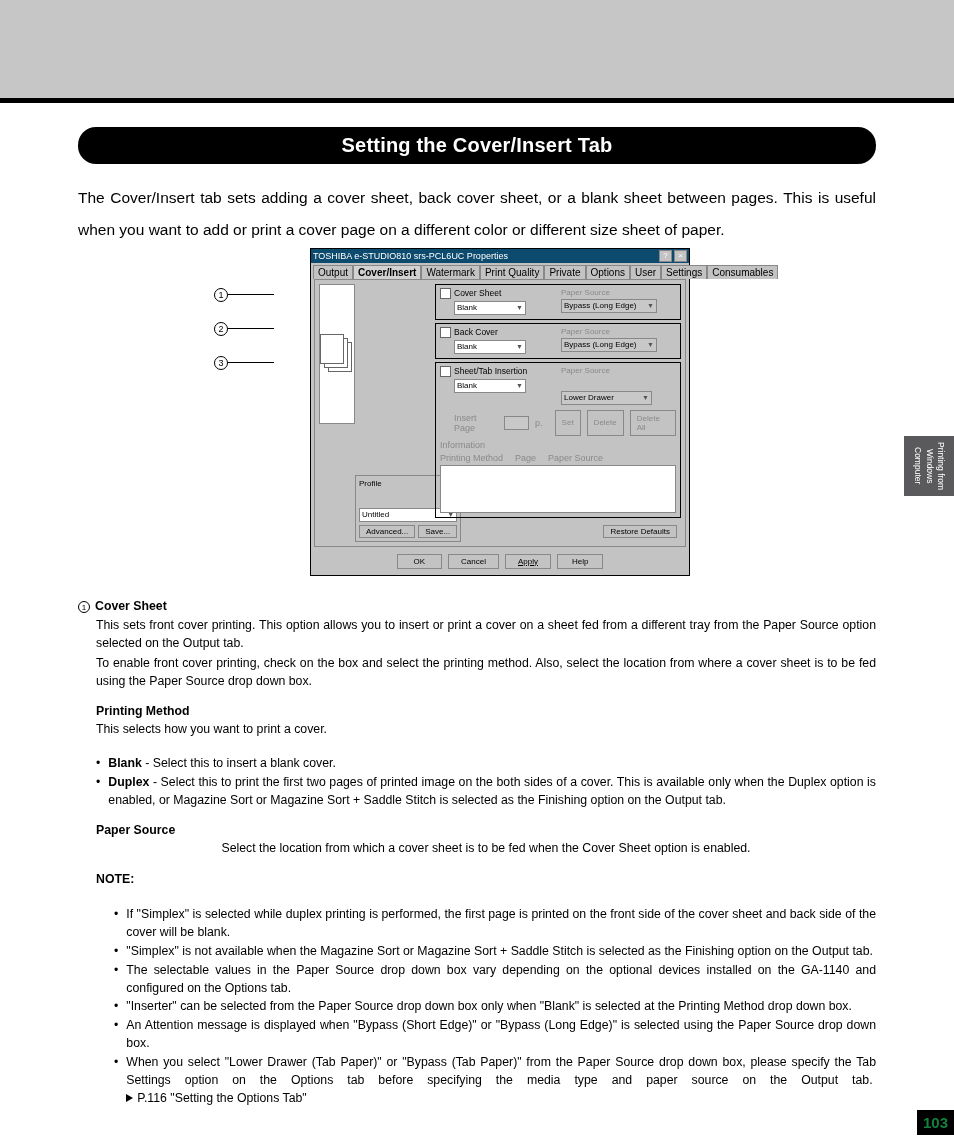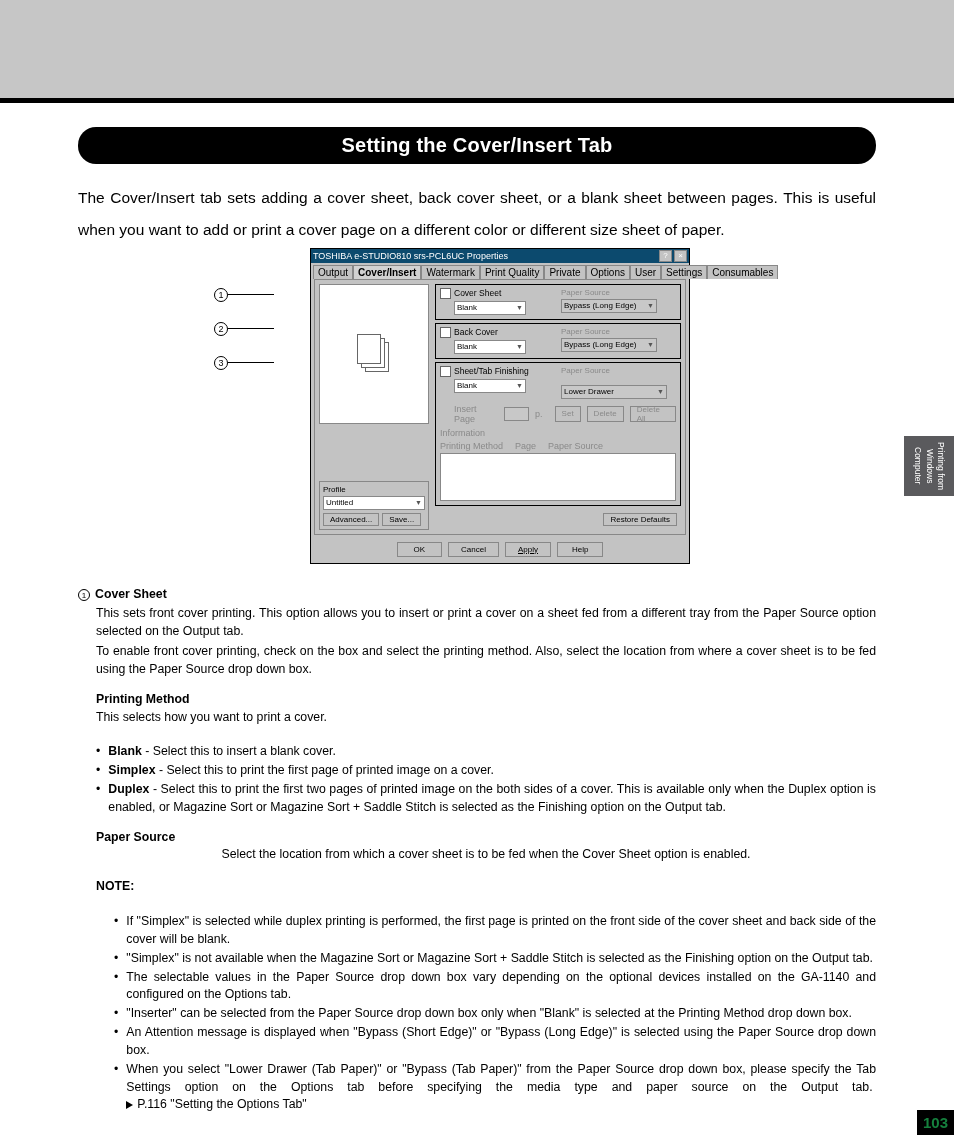--- a/index.html
+++ b/index.html
@@ -116,21 +116,21 @@
   .tab.active { background: #d2d2d2; font-weight: bold; }
   .panel {
     border: 1px solid #888;
     margin: 0 3px 3px 3px;
     background: #c3c3c3;
     display: flex;
     padding: 4px;
     gap: 6px;
     min-height: 230px;
   }
-  .left-col { width: 110px; display:flex; flex-direction:column; }
+  .left-col { width: 110px; display:flex; }
   .preview {
     background: #fff;
     border: 1px solid #888;
     height: 140px;
     display:flex; align-items:center; justify-content:center;
   }
   .sheets {
     width:34px; height:40px; position:relative;
   }
   .sheet {
@@ -164,21 +164,21 @@
   }
   .group-col { flex:1; font-size:8px; }
   .chk { font-size:8.5px; display:flex; align-items:center; gap:3px; }
   .chk::before {
     content:""; display:inline-block; width:9px; height:9px;
     background:#fff; border:1px solid #666;
   }
   .faint { color:#8a8a8a; }
   .mini-btn {
     background:#c3c3c3; border:1px solid #888;
-    padding:0 6px; font-size:8px; height:16px;
+    padding:0 6px; font-size:8px; height:26px;
     display:inline-flex; align-items:center;
   }
   .listbox {
     border:1px solid #888; background:#fff;
     height:48px;
   }
   .bottom-btns {
     display:flex; justify-content:flex-end; gap:4px;
     padding: 4px;
   }
@@ -284,21 +284,21 @@
           <div class="left-col">
             <div class="preview">
               <div class="sheets">
                 <div class="sheet" style="left:8px; top:8px;"></div>
                 <div class="sheet" style="left:4px; top:4px;"></div>
                 <div class="sheet" style="left:0; top:0;"></div>
               </div>
             </div>
             <div class="profile">
               <div>Profile</div>
-              <div class="combo" style="margin-top:2px;">
+              <div class="combo" style="margin-top:20px;">
                 <span>Untitled</span>
                   <span class="arr">▼</span>
               </div>
               <div class="profile-row">
                 <span class="btn">Advanced...</span>
                 <span class="btn">Save...</span>
               </div>
             </div>
           </div>
           <div class="right-col">
@@ -338,30 +338,30 @@
                   <span>Bypass (Long Edge)</span>
                     <span class="arr">▼</span>
                 </div>
               </div>
             </div>
 
             <div class="group" style="flex-direction:column; gap:2px;">
               <div style="display:flex; gap:6px;">
                 <div class="group-col">
                   <div class="chk">
-                      <span>Sheet/Tab Finishing</span>
+                      <span>Sheet/Tab Insertion</span>
                     </div>
                   <div class="combo" style="margin-top:2px; margin-left:14px; width:72px;">
                     <span>Blank</span>
                       <span class="arr">▼</span>
                   </div>
                 </div>
                 <div class="group-col">
                   <div class="faint">Paper Source</div>
-                  <div class="combo gray" style="margin-top:10px; width:106px;">
+                  <div class="combo gray" style="margin-top:16px; width:91px;">
                     <span>Lower Drawer</span>
                       <span class="arr">▼</span>
                   </div>
                 </div>
               </div>
               <div style="display:flex; align-items:center; gap:6px; margin-top:3px; margin-left:14px;" class="faint">
                 <span>Insert Page</span>
                 <span class="combo gray" style="width:26px;">&nbsp;</span>
                 <span>p.</span>
                 <span style="flex:1"></span>
@@ -400,23 +400,20 @@
     <p class="indent">This sets front cover printing.  This option allows you to insert or print a cover on a sheet fed from a different tray from the Paper Source option selected on the Output tab.</p>
     <p class="indent">To enable front cover printing, check on the box and select the printing method.  Also, select the location from where a cover sheet is to be fed using the Paper Source drop down box.</p>
 
     <div class="sub-head">Printing Method</div>
     <p class="indent" style="margin-top:0;">This selects how you want to print a cover.</p>
     <ul class="bullets">
       <li>
           <span><b>Blank</b><span> - Select this to insert a blank cover.</span></span>
         </li>
       <li>
-          <span><b>Simplex</b><span> - Select this to print the first page of printed image on a cover.</span></span>
-        </li>
-      <li>
           <span><b>Duplex</b><span> - Select this to print the first two pages of printed image on the both sides of a cover.  This is available only when the Duplex option is enabled, or Magazine Sort or Magazine Sort + Saddle Stitch is selected as the Finishing option on the Output tab.</span></span>
         </li>
     </ul>
 
     <div class="sub-head">Paper Source</div>
     <p class="indent" style="margin-top:0; text-align:center;">Select the location from which a cover sheet is to be fed when the Cover Sheet option is enabled.</p>
 
     <div class="note-head">NOTE:</div>
     <ul class="bullets" style="margin-left:36px;">
       <li>

